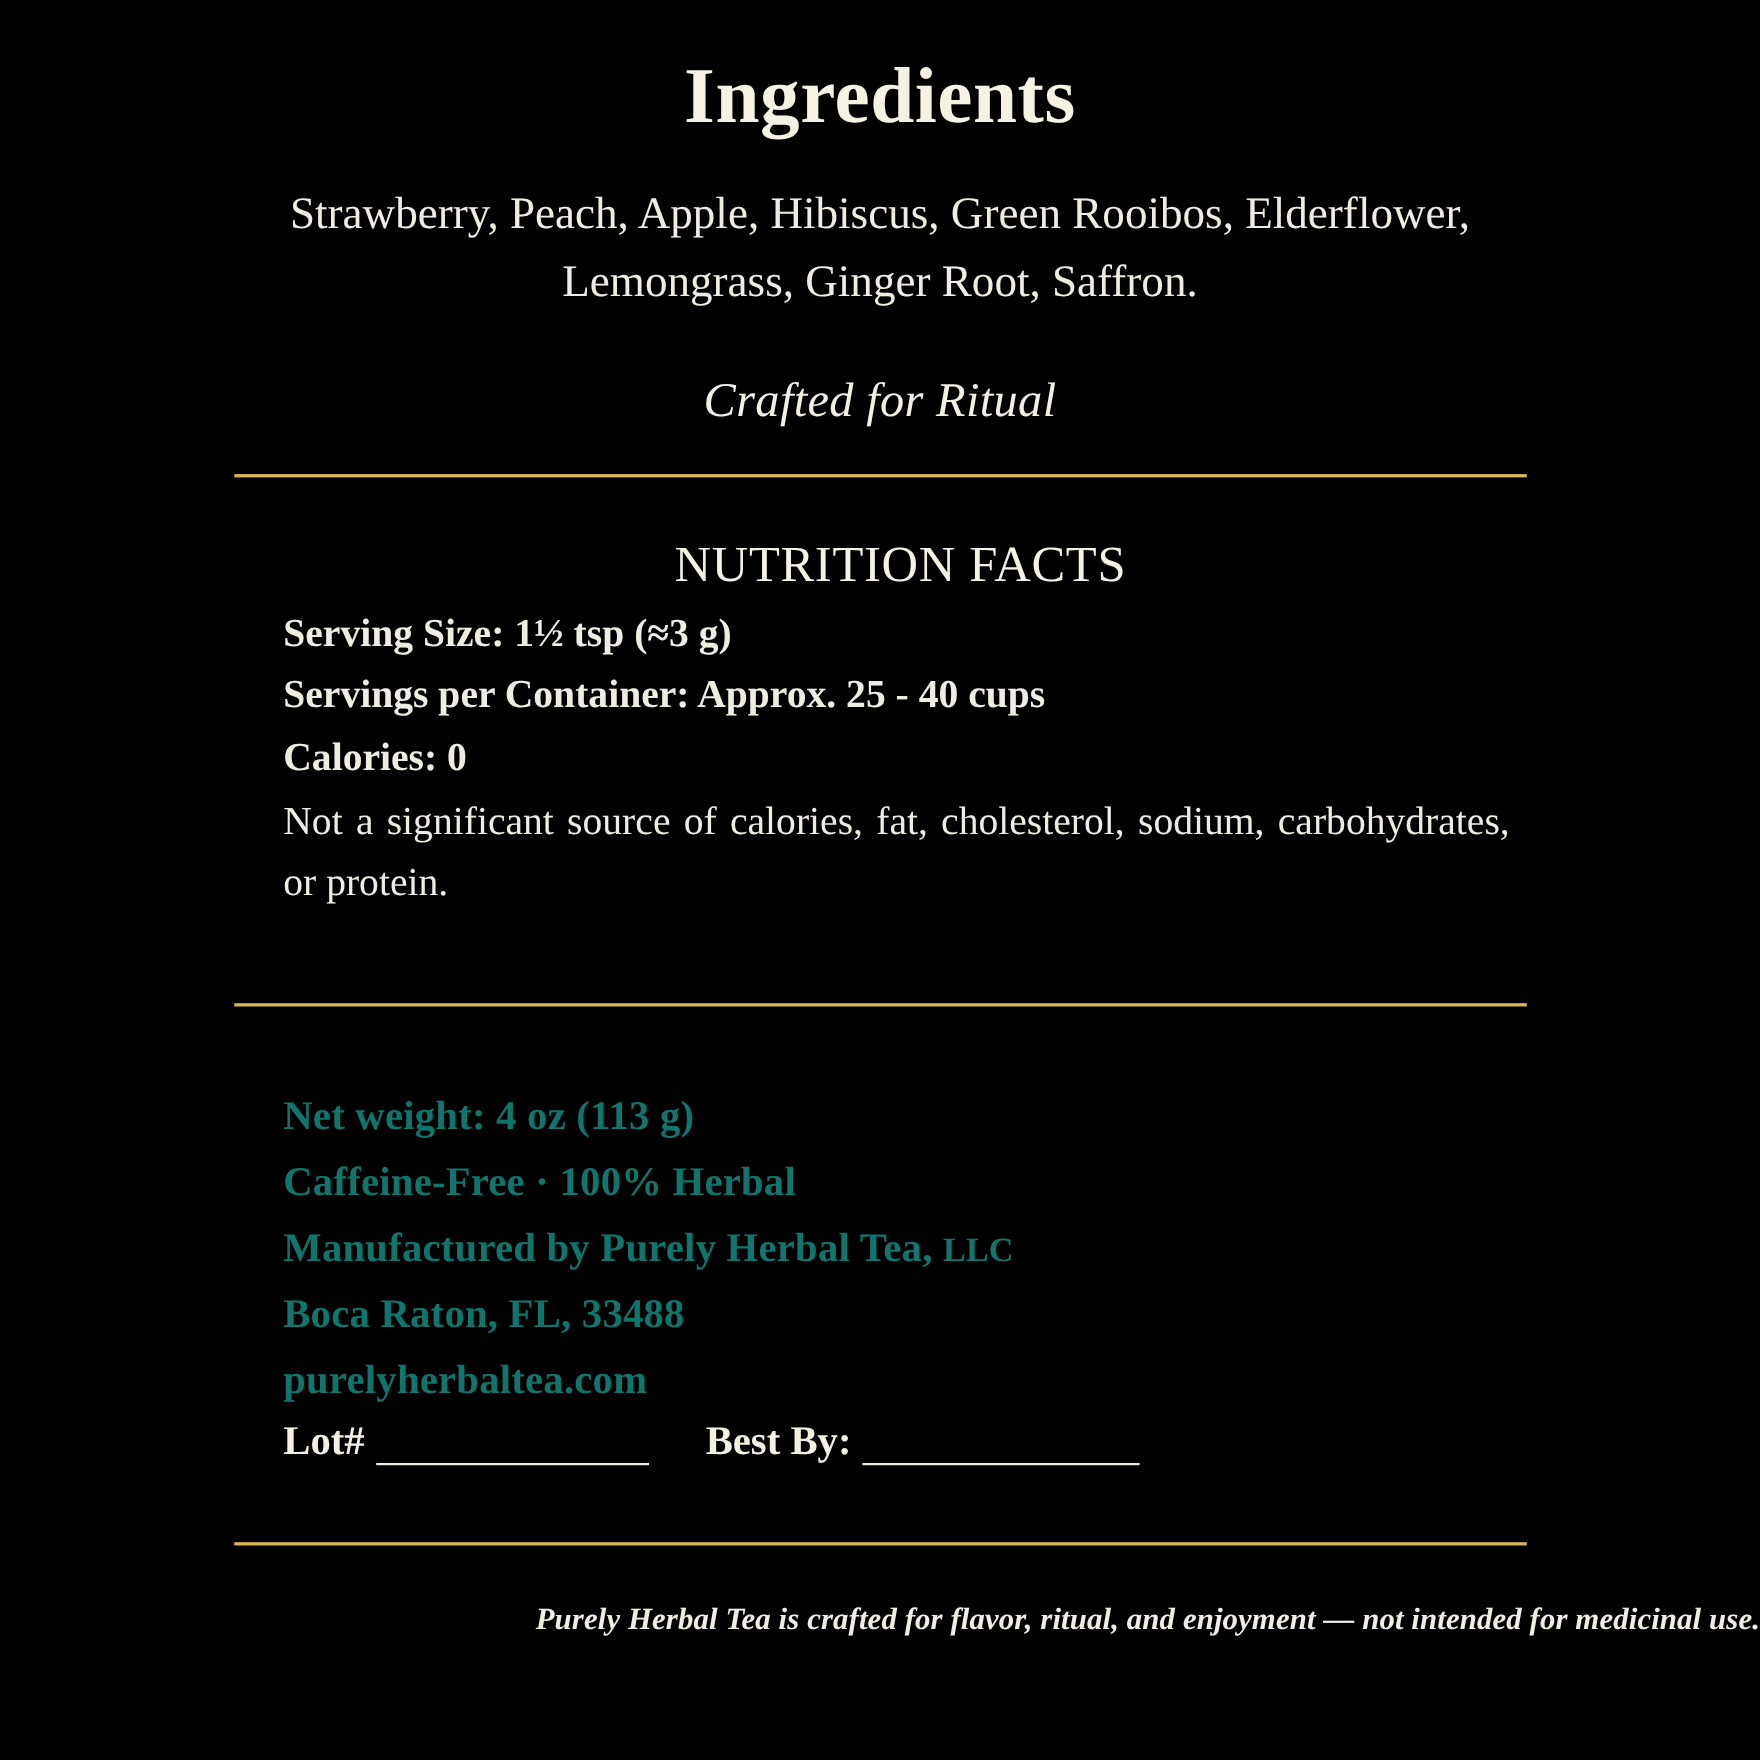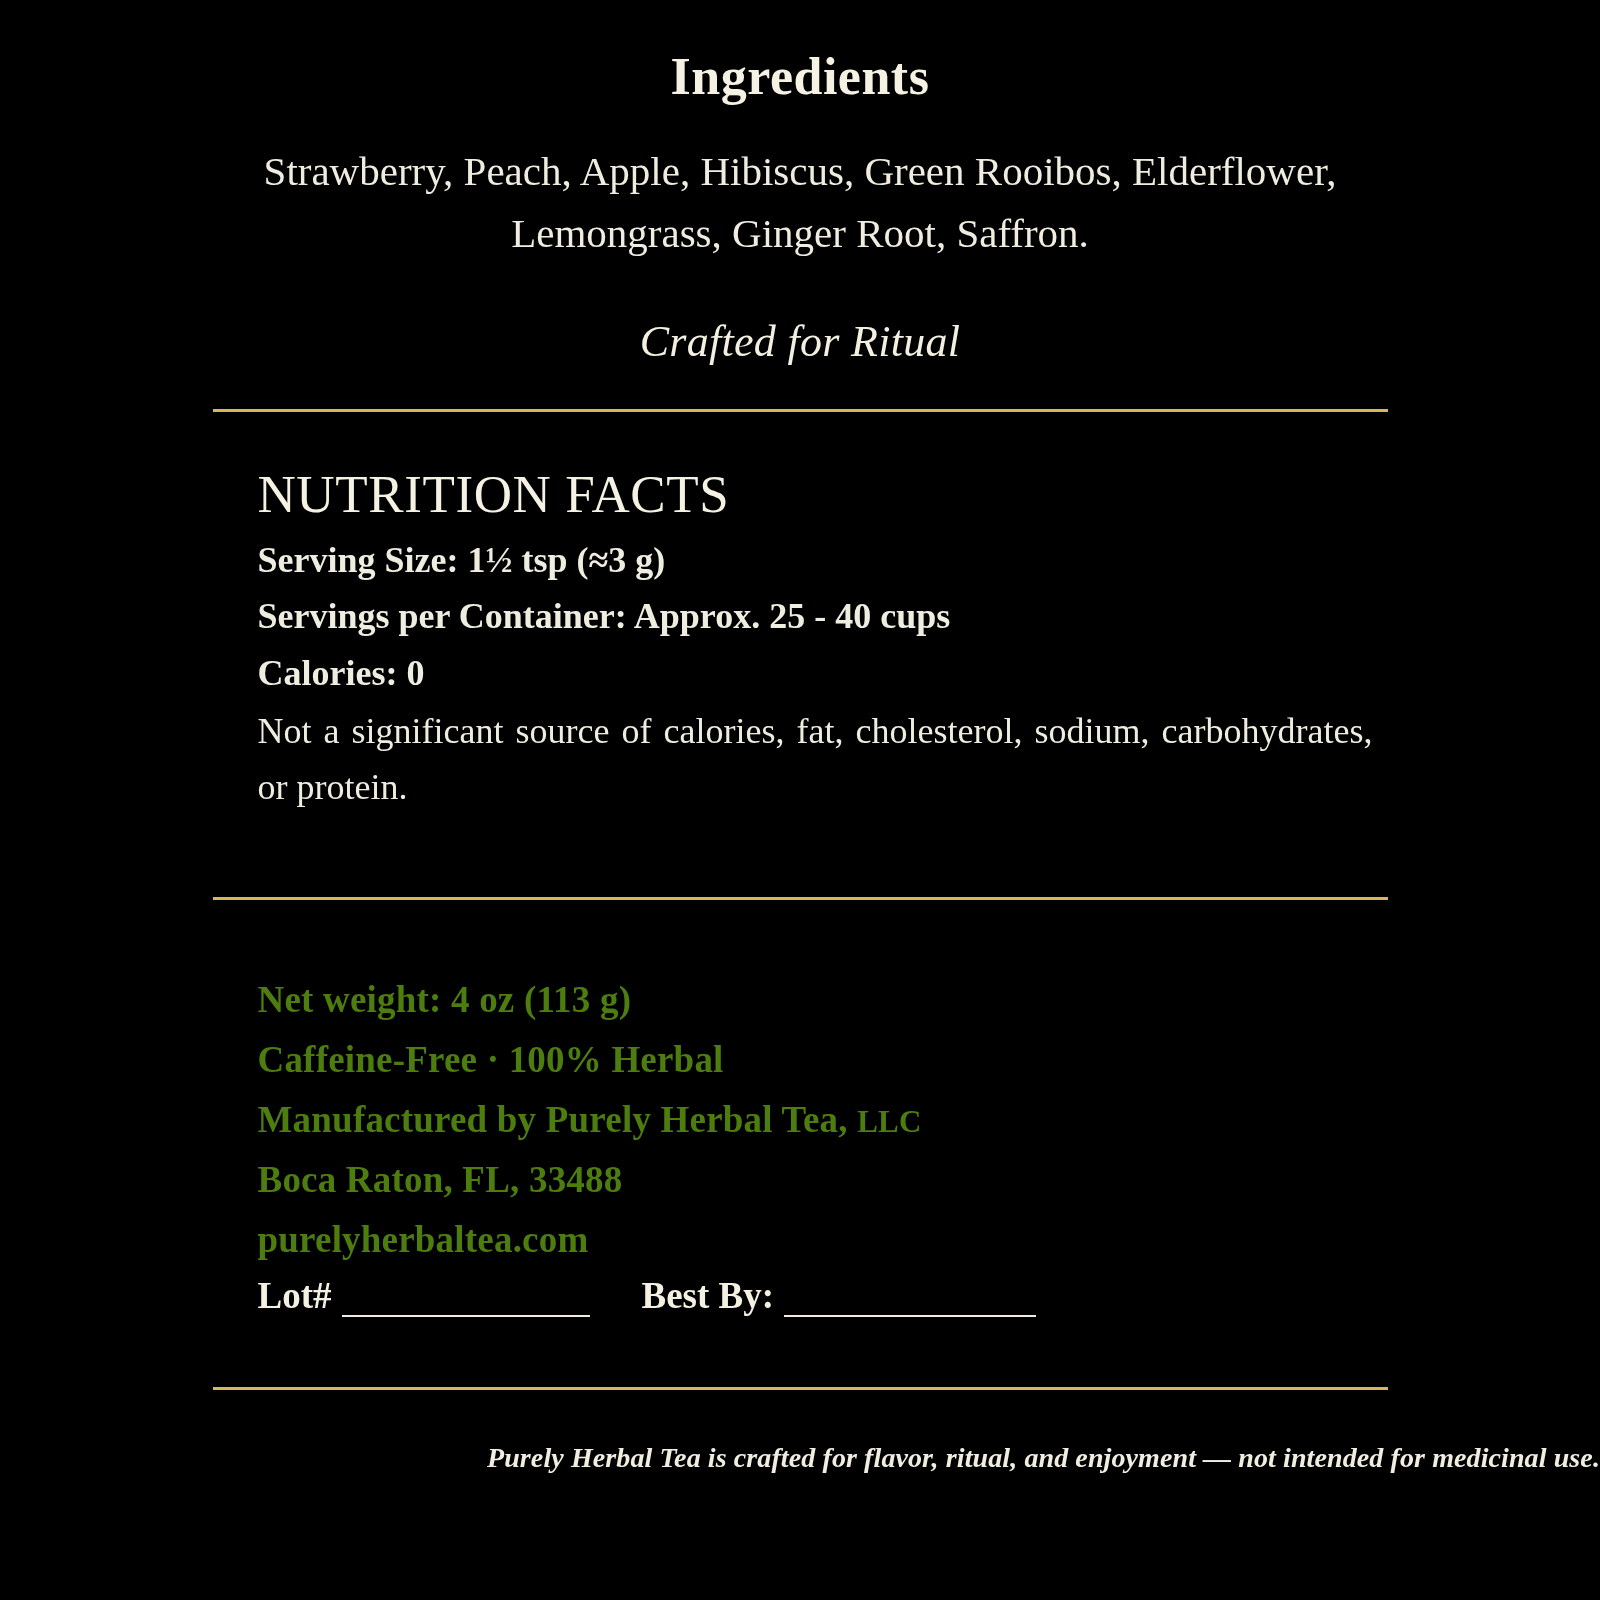--- a/index.html
+++ b/index.html
@@ -19,21 +19,21 @@
     width: 1600px;
     height: 1600px;
     box-sizing: border-box;
     padding: 0;
     background: #000000;
   }
 
   
   .title {
     text-align: center;
-    font-size: 52px;
+    font-size: 72px;
     font-weight: 700;
     letter-spacing: 0.5px;
     color: #f5f2e3;
     margin: 48px 0 0 0;
     line-height: 1.1;
   }
   .ingredients-text {
     text-align: center;
     font-size: 41px;
     line-height: 1.5;
@@ -67,24 +67,25 @@
     margin: 0 auto;
     width: 1175px;
     padding-top: 52px;
     box-sizing: border-box;
   }
   .nutrition-inner {
     padding-left: 45px;
     padding-right: 8px;
   }
   .nf-heading {
-    font-size: 53px;
+    font-size: 46px;
     letter-spacing: 0.6px;
     color: #f5f2e3;
     margin-bottom: 8px;
+    text-align: center;
   }
   .nf-line {
     font-size: 36px;
     line-height: 1.56;
     color: #efece0;
     font-weight: bold;
   }
   .nf-note {
     font-size: 36px;
     line-height: 1.56;
@@ -101,21 +102,21 @@
     box-sizing: border-box;
     padding-top: 70px;
   }
   .info-inner {
     padding-left: 45px;
   }
   .info-line {
     font-size: 37px;
     font-weight: 700;
     line-height: 1.62;
-    color: #4d7c0f;
+    color: #0f766e;
     letter-spacing: 0.2px;
   }
   .info-line .small-caps {
     font-size: 31px;
   }
   .lot-row {
     display: flex;
     align-items: flex-end;
     font-size: 37px;
     font-weight: 700;

